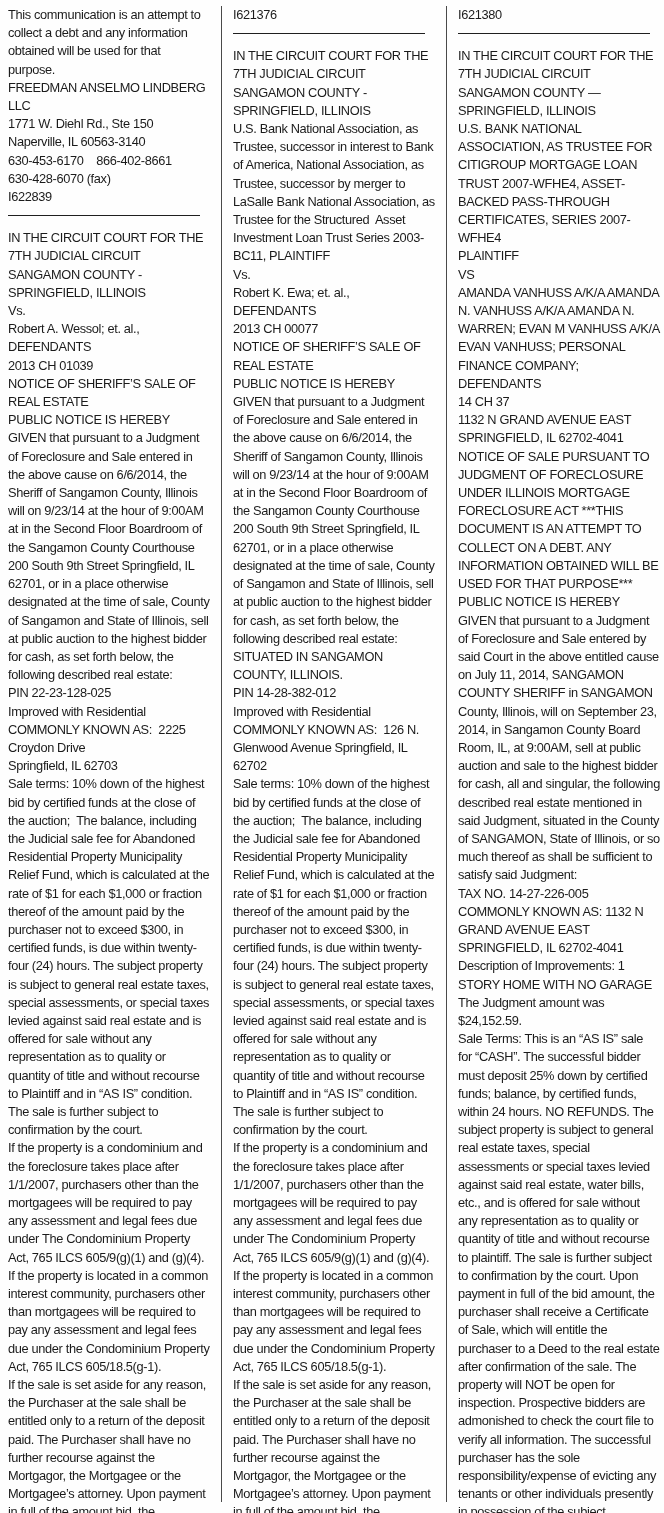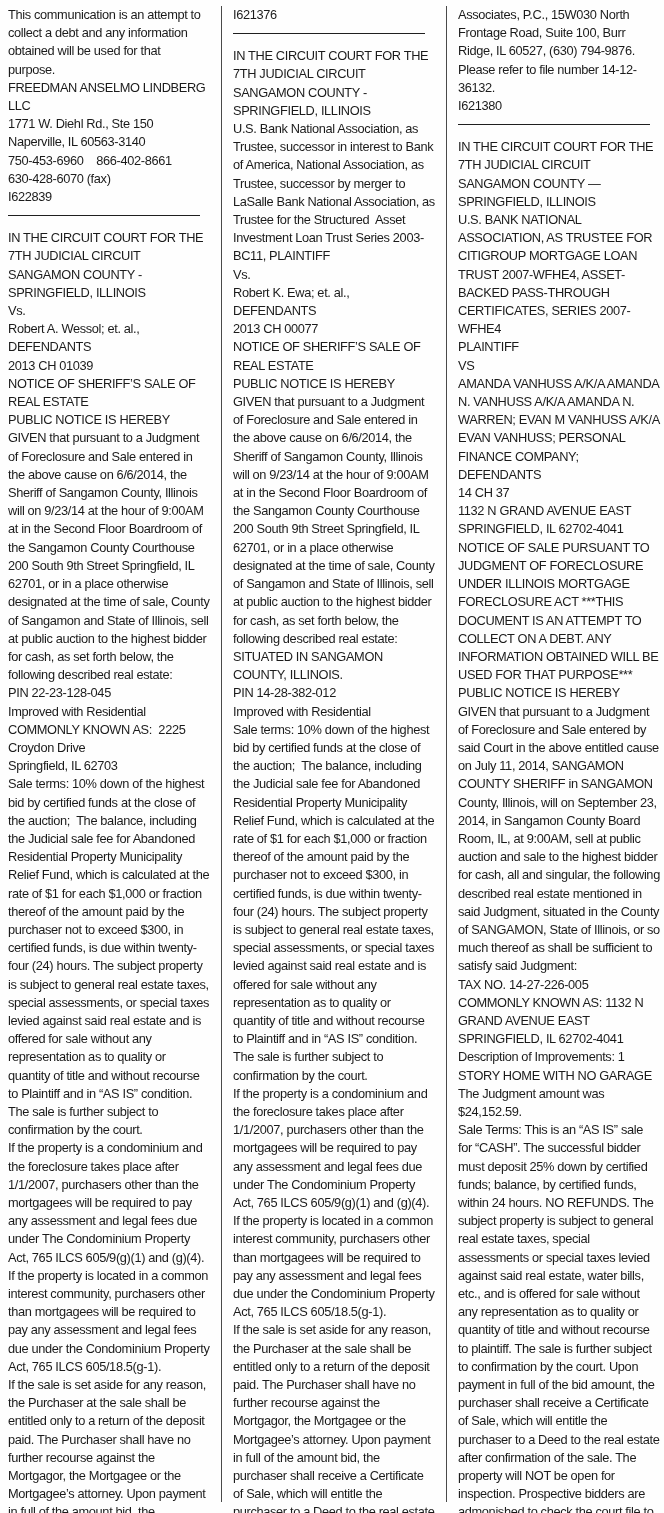--- a/index.html
+++ b/index.html
@@ -47,34 +47,34 @@
 </head>
 <body>
 
 <div class="page">
   <div class="col">
       <div class="section">
         <p class="line">This communication is an attempt to collect a debt and any information obtained will be used for that purpose.</p>
         <p class="line">FREEDMAN ANSELMO LINDBERG LLC</p>
         <p class="line">1771 W. Diehl Rd., Ste 150</p>
         <p class="line">Naperville, IL 60563-3140</p>
-        <p class="line">750-453-6960    866-402-8661</p>
+        <p class="line">630-453-6170    866-402-8661</p>
         <p class="line">630-428-6070 (fax)</p>
         <p class="line">I622839</p>
       </div>
       <div class="notice-divider"></div>
       <div class="section">
         <p class="line">IN THE CIRCUIT COURT FOR THE 7TH JUDICIAL CIRCUIT</p>
         <p class="line">SANGAMON COUNTY - SPRINGFIELD, ILLINOIS</p>
         <p class="line">Vs.</p>
         <p class="line">Robert A. Wessol; et. al., DEFENDANTS</p>
         <p class="line">2013 CH 01039</p>
         <p class="line">NOTICE OF SHERIFF’S SALE OF REAL ESTATE</p>
         <p class="line">PUBLIC NOTICE IS HEREBY GIVEN that pursuant to a Judgment of Foreclosure and Sale entered in the above cause on 6/6/2014, the Sheriff of Sangamon County, Illinois will on 9/23/14 at the hour of 9:00AM at in the Second Floor Boardroom of the Sangamon County Courthouse 200 South 9th Street Springfield, IL 62701, or in a place otherwise designated at the time of sale, County of Sangamon and State of Illinois, sell at public auction to the highest bidder for cash, as set forth below, the following described real estate:</p>
-        <p class="line">PIN 22-23-128-045</p>
+        <p class="line">PIN 22-23-128-025</p>
         <p class="line">Improved with Residential</p>
         <p class="line">COMMONLY KNOWN AS:  2225 Croydon Drive</p>
         <p class="line">Springfield, IL 62703</p>
         <p class="line">Sale terms: 10% down of the highest bid by certified funds at the close of the auction;  The balance, including the Judicial sale fee for Abandoned Residential Property Municipality Relief Fund, which is calculated at the rate of $1 for each $1,000 or fraction thereof of the amount paid by the purchaser not to exceed $300, in certified funds, is due within twenty-four (24) hours. The subject property is subject to general real estate taxes, special assessments, or special taxes levied against said real estate and is offered for sale without any representation as to quality or quantity of title and without recourse to Plaintiff and in “AS IS” condition. The sale is further subject to confirmation by the court.</p>
         <p class="line">If the property is a condominium and the foreclosure takes place after 1/1/2007, purchasers other than the mortgagees will be required to pay any assessment and legal fees due under The Condominium Property Act, 765 ILCS 605/9(g)(1) and (g)(4).</p>
         <p class="line">If the property is located in a common interest community, purchasers other than mortgagees will be required to pay any assessment and legal fees due under the Condominium Property Act, 765 ILCS 605/18.5(g-1).</p>
         <p class="line">If the sale is set aside for any reason, the Purchaser at the sale shall be entitled only to a return of the deposit paid. The Purchaser shall have no further recourse against the Mortgagor, the Mortgagee or the Mortgagee’s attorney. Upon payment in full of the amount bid, the purchaser shall receive a Certificate of Sale, which will entitle the purchaser to a Deed to the real estate after Confirmation of the sale.  The successful purchaser has the sole responsibility/expense of evicting any tenants or other individuals presently in possession of the subject premises.</p>
       </div>
     </div>
   <div class="vrule"></div>
@@ -88,30 +88,30 @@
         <p class="line">SANGAMON COUNTY - SPRINGFIELD, ILLINOIS</p>
         <p class="line">U.S. Bank National Association, as Trustee, successor in interest to Bank of America, National Association, as Trustee, successor by merger to LaSalle Bank National Association, as Trustee for the Structured  Asset Investment Loan Trust Series 2003-BC11, PLAINTIFF</p>
         <p class="line">Vs.</p>
         <p class="line">Robert K. Ewa; et. al., DEFENDANTS</p>
         <p class="line">2013 CH 00077</p>
         <p class="line">NOTICE OF SHERIFF’S SALE OF REAL ESTATE</p>
         <p class="line">PUBLIC NOTICE IS HEREBY GIVEN that pursuant to a Judgment of Foreclosure and Sale entered in the above cause on 6/6/2014, the Sheriff of Sangamon County, Illinois will on 9/23/14 at the hour of 9:00AM at in the Second Floor Boardroom of the Sangamon County Courthouse 200 South 9th Street Springfield, IL 62701, or in a place otherwise designated at the time of sale, County of Sangamon and State of Illinois, sell at public auction to the highest bidder for cash, as set forth below, the following described real estate:</p>
         <p class="line">SITUATED IN SANGAMON COUNTY, ILLINOIS.</p>
         <p class="line">PIN 14-28-382-012</p>
         <p class="line">Improved with Residential</p>
+        <p class="line">COMMONLY KNOWN AS:  126 N. Glenwood Avenue Springfield, IL 62702</p>
         <p class="line">Sale terms: 10% down of the highest bid by certified funds at the close of the auction;  The balance, including the Judicial sale fee for Abandoned Residential Property Municipality Relief Fund, which is calculated at the rate of $1 for each $1,000 or fraction thereof of the amount paid by the purchaser not to exceed $300, in certified funds, is due within twenty-four (24) hours. The subject property is subject to general real estate taxes, special assessments, or special taxes levied against said real estate and is offered for sale without any representation as to quality or quantity of title and without recourse to Plaintiff and in “AS IS” condition. The sale is further subject to confirmation by the court.</p>
         <p class="line">If the property is a condominium and the foreclosure takes place after 1/1/2007, purchasers other than the mortgagees will be required to pay any assessment and legal fees due under The Condominium Property Act, 765 ILCS 605/9(g)(1) and (g)(4).</p>
         <p class="line">If the property is located in a common interest community, purchasers other than mortgagees will be required to pay any assessment and legal fees due under the Condominium Property Act, 765 ILCS 605/18.5(g-1).</p>
         <p class="line">If the sale is set aside for any reason, the Purchaser at the sale shall be entitled only to a return of the deposit paid. The Purchaser shall have no further recourse against the Mortgagor, the Mortgagee or the Mortgagee’s attorney. Upon payment in full of the amount bid, the purchaser shall receive a Certificate of Sale, which will entitle the purchaser to a Deed to the real estate after Confirmation of the sale.  The successful purchaser has the sole responsibility/expense of evicting any tenants or other individuals presently in possession of the subject premises.</p>
       </div>
     </div>
   <div class="vrule"></div>
   <div class="col">
       <div class="section">
-        <p class="line">Associates, P.C., 15W030 North Frontage Road, Suite 100, Burr Ridge, IL 60527, (630) 794-9876. Please refer to file number 14-12-36132.</p>
         <p class="line">I621380</p>
       </div>
       <div class="notice-divider"></div>
       <div class="section">
         <p class="line">IN THE CIRCUIT COURT FOR THE 7TH JUDICIAL CIRCUIT</p>
         <p class="line">SANGAMON COUNTY — SPRINGFIELD, ILLINOIS</p>
         <p class="line">U.S. BANK NATIONAL ASSOCIATION, AS TRUSTEE FOR CITIGROUP MORTGAGE LOAN TRUST 2007-WFHE4, ASSET-BACKED PASS-THROUGH CERTIFICATES, SERIES 2007-WFHE4</p>
         <p class="line">PLAINTIFF</p>
         <p class="line">VS</p>
         <p class="line">AMANDA VANHUSS A/K/A AMANDA N. VANHUSS A/K/A AMANDA N. WARREN; EVAN M VANHUSS A/K/A EVAN VANHUSS; PERSONAL FINANCE COMPANY; DEFENDANTS</p>

